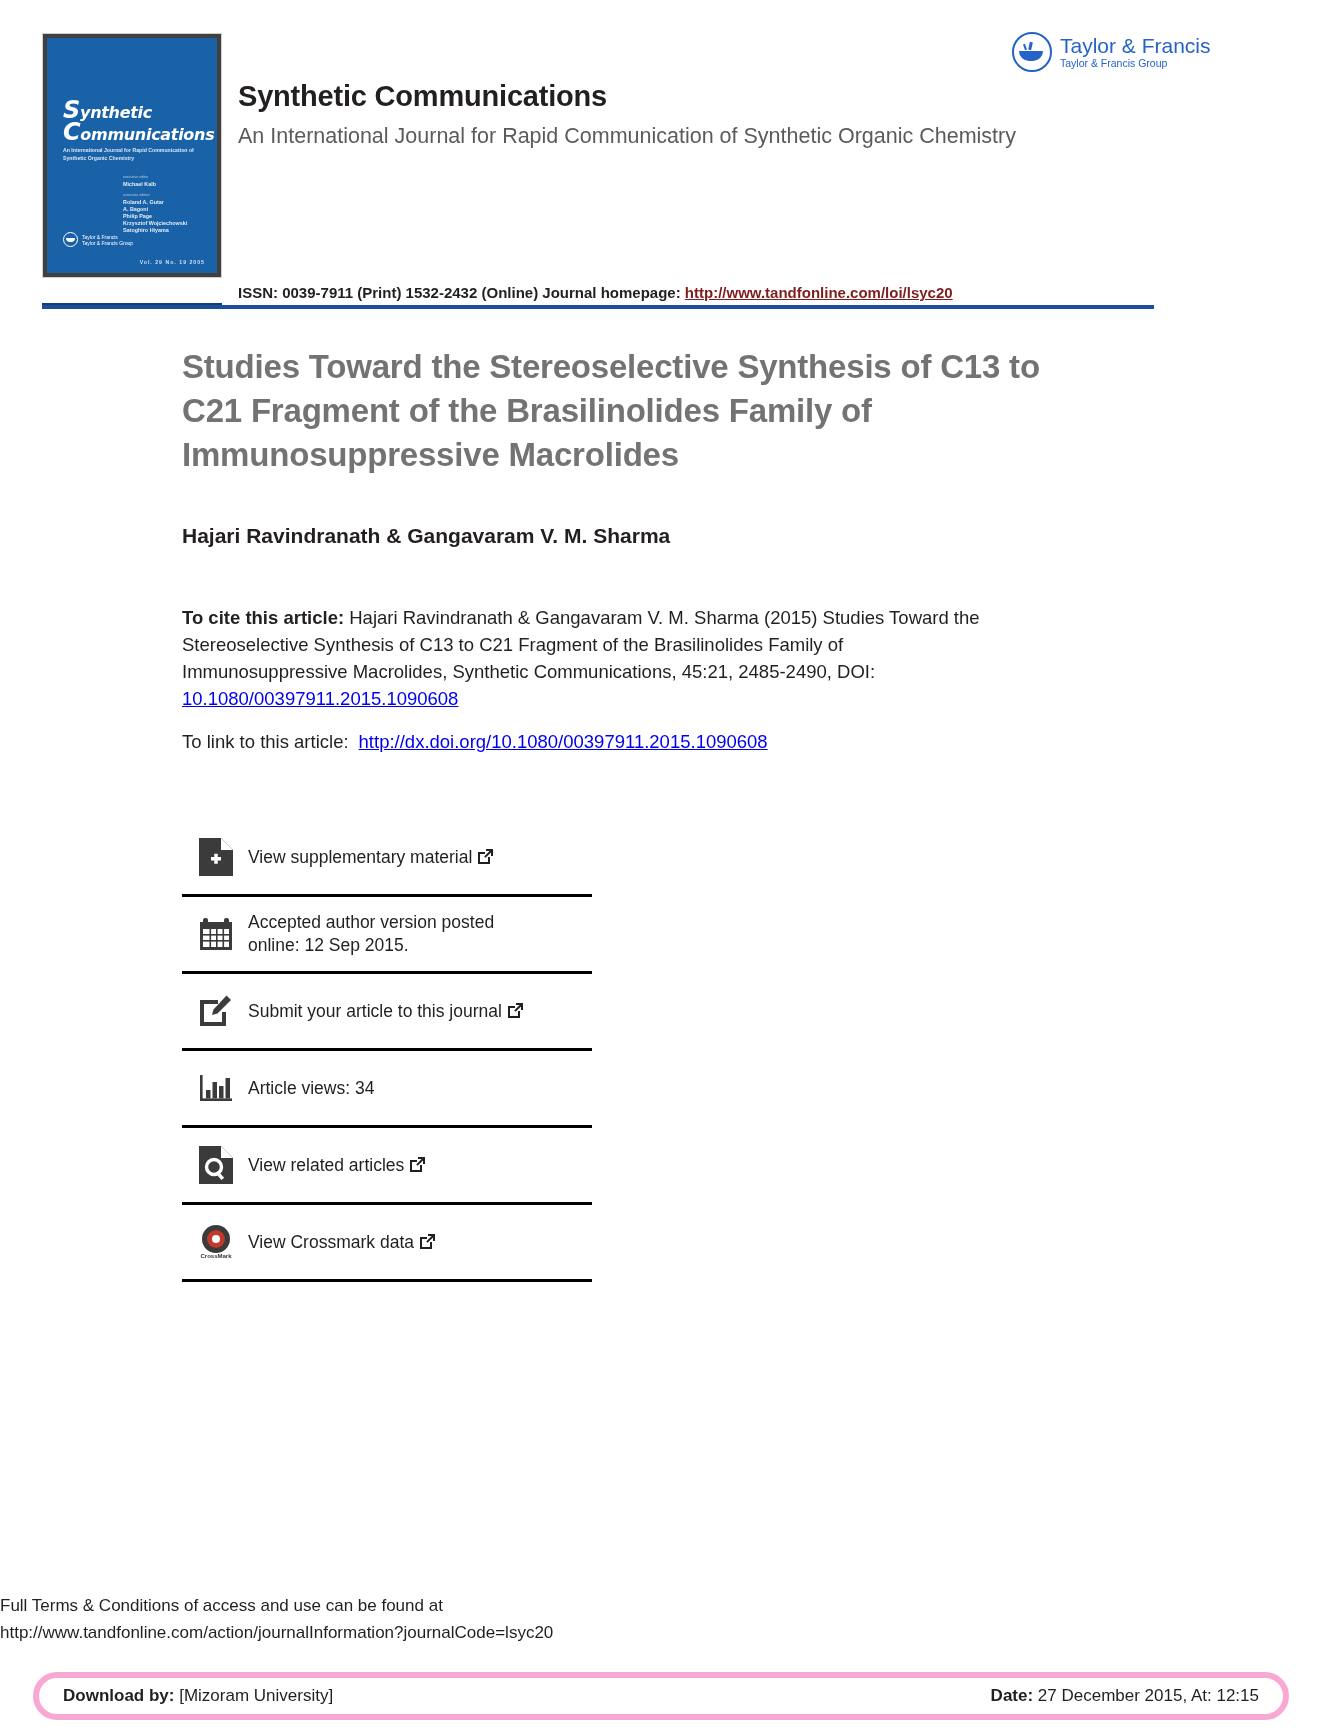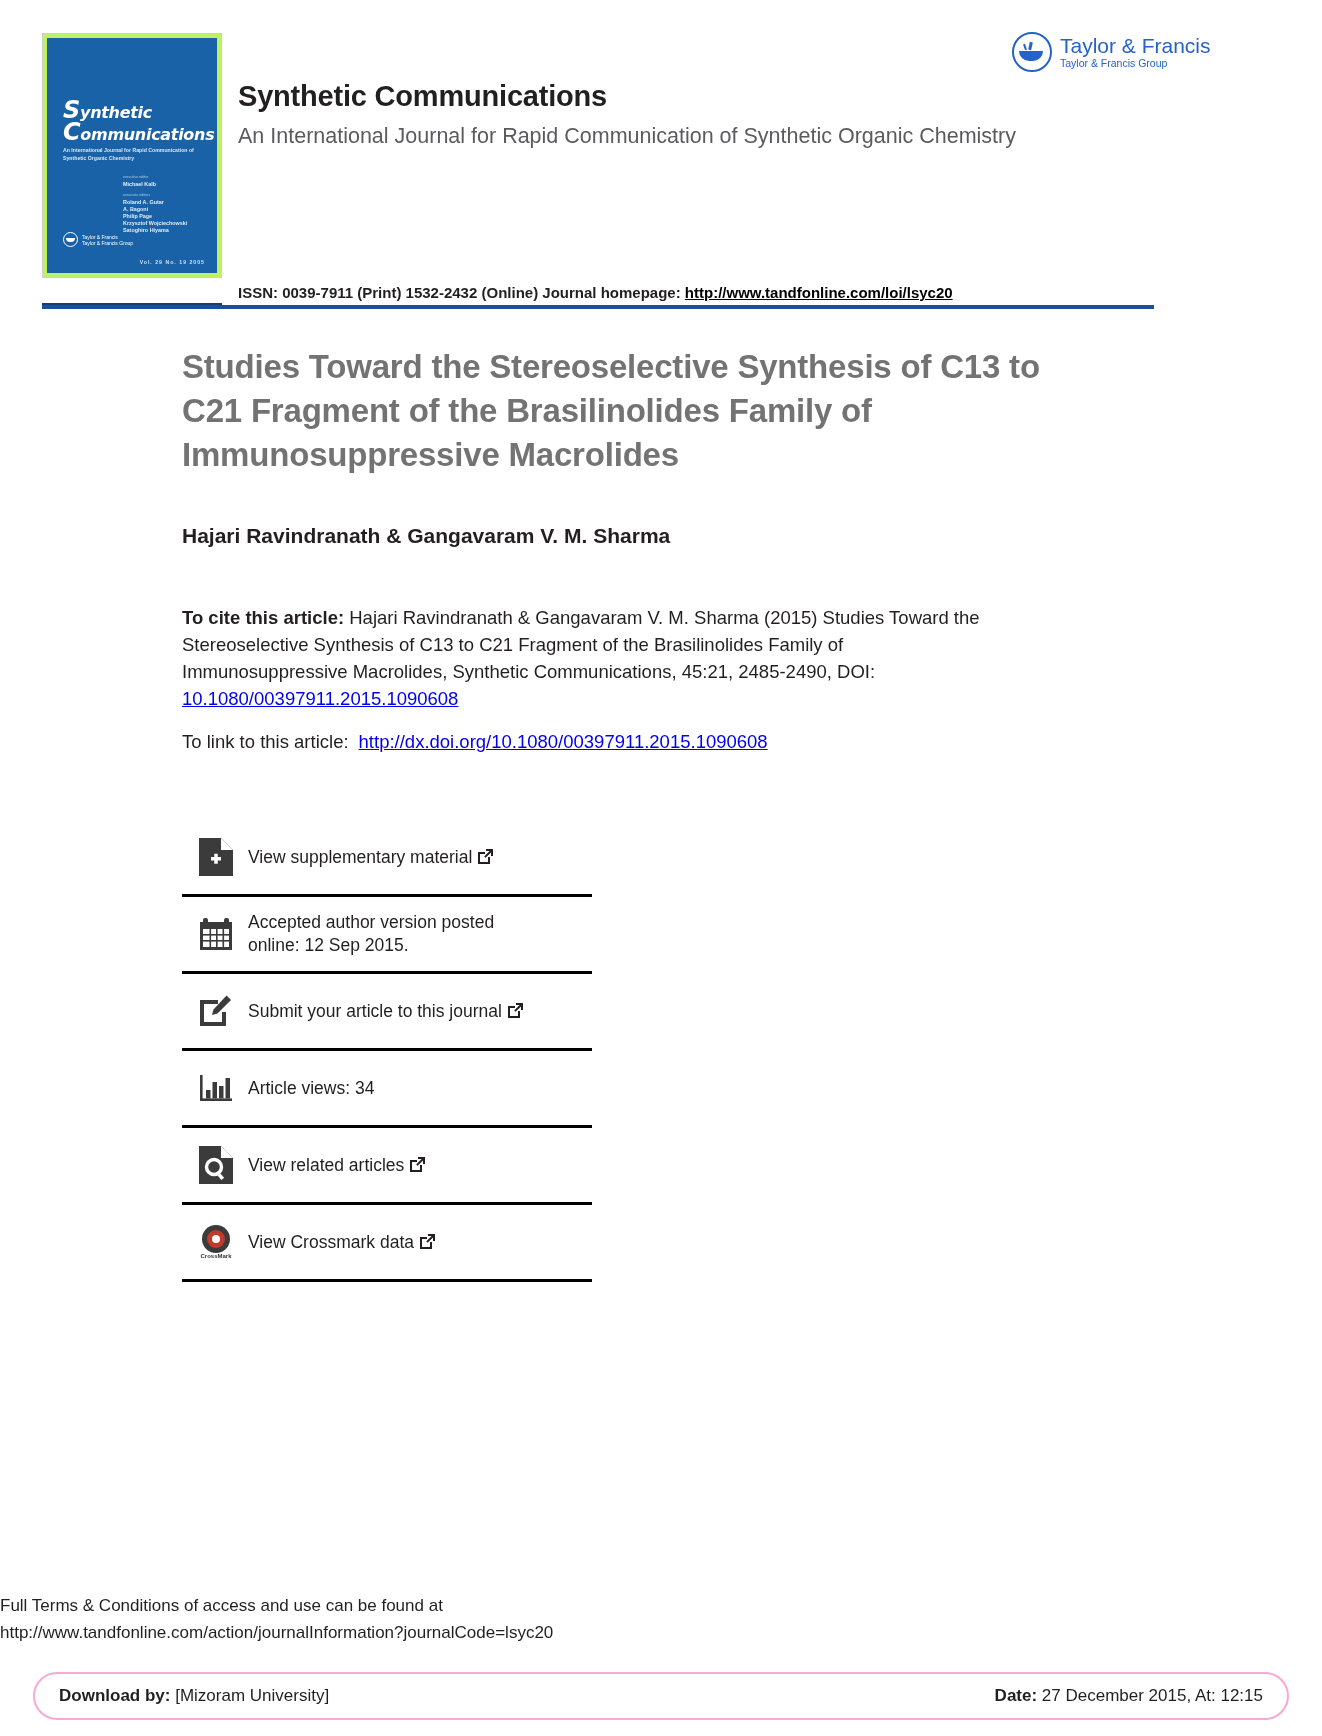--- a/index.html
+++ b/index.html
@@ -20,21 +20,21 @@
   .header {
     position: absolute;
     left: 0; top: 0;
     width: 1322px;
     height: 312px;
   }
   .cover-thumb {
     position: absolute;
     left: 42px; top: 33px;
     width: 180px; height: 245px;
-    background: #bef264;
+    background: #404040;
     border: 1px solid #cfcfcf;
     box-sizing: border-box;
     overflow: hidden;
   }
   .cover-inner {
     position: absolute;
     inset: 4px 4px 4px 4px;
     background: #1a62a8;
   }
   .cover-title1, .cover-title2 {
@@ -115,21 +115,21 @@
   }
   .issn-line {
     position: absolute;
     left: 238px; top: 284px;
     font-size: 15px;
     font-weight: bold;
     color: #231f20;
     white-space: nowrap;
   }
   .issn-line .link {
-    color: #000000;
+    color: #7f1d1d;
   }
 
   .tf-logo {
     position: absolute;
     left: 1012px; top: 32px;
     display: flex; align-items: center; gap: 8px;
   }
   .tf-mark {
     width: 36px; height: 36px;
     border-radius: 50%;
@@ -275,21 +275,21 @@
     width: 1322px;
     font-size: 17px;
     line-height: 27px;
     color: #231f20;
   }
   .bottom-bar {
     position: absolute;
     left: 33px; top: 1672px;
     width: 1256px;
     height: 48px;
-    border: 2px solid #f9a8d4;
+    border: 6px solid #f9a8d4;
     border-radius: 24px;
     box-sizing: border-box;
     display: flex;
     align-items: center;
     justify-content: space-between;
     padding: 0 24px;
     font-size: 17px;
     color: #231f20;
   }
   .bottom-bar b { font-weight: bold; }

